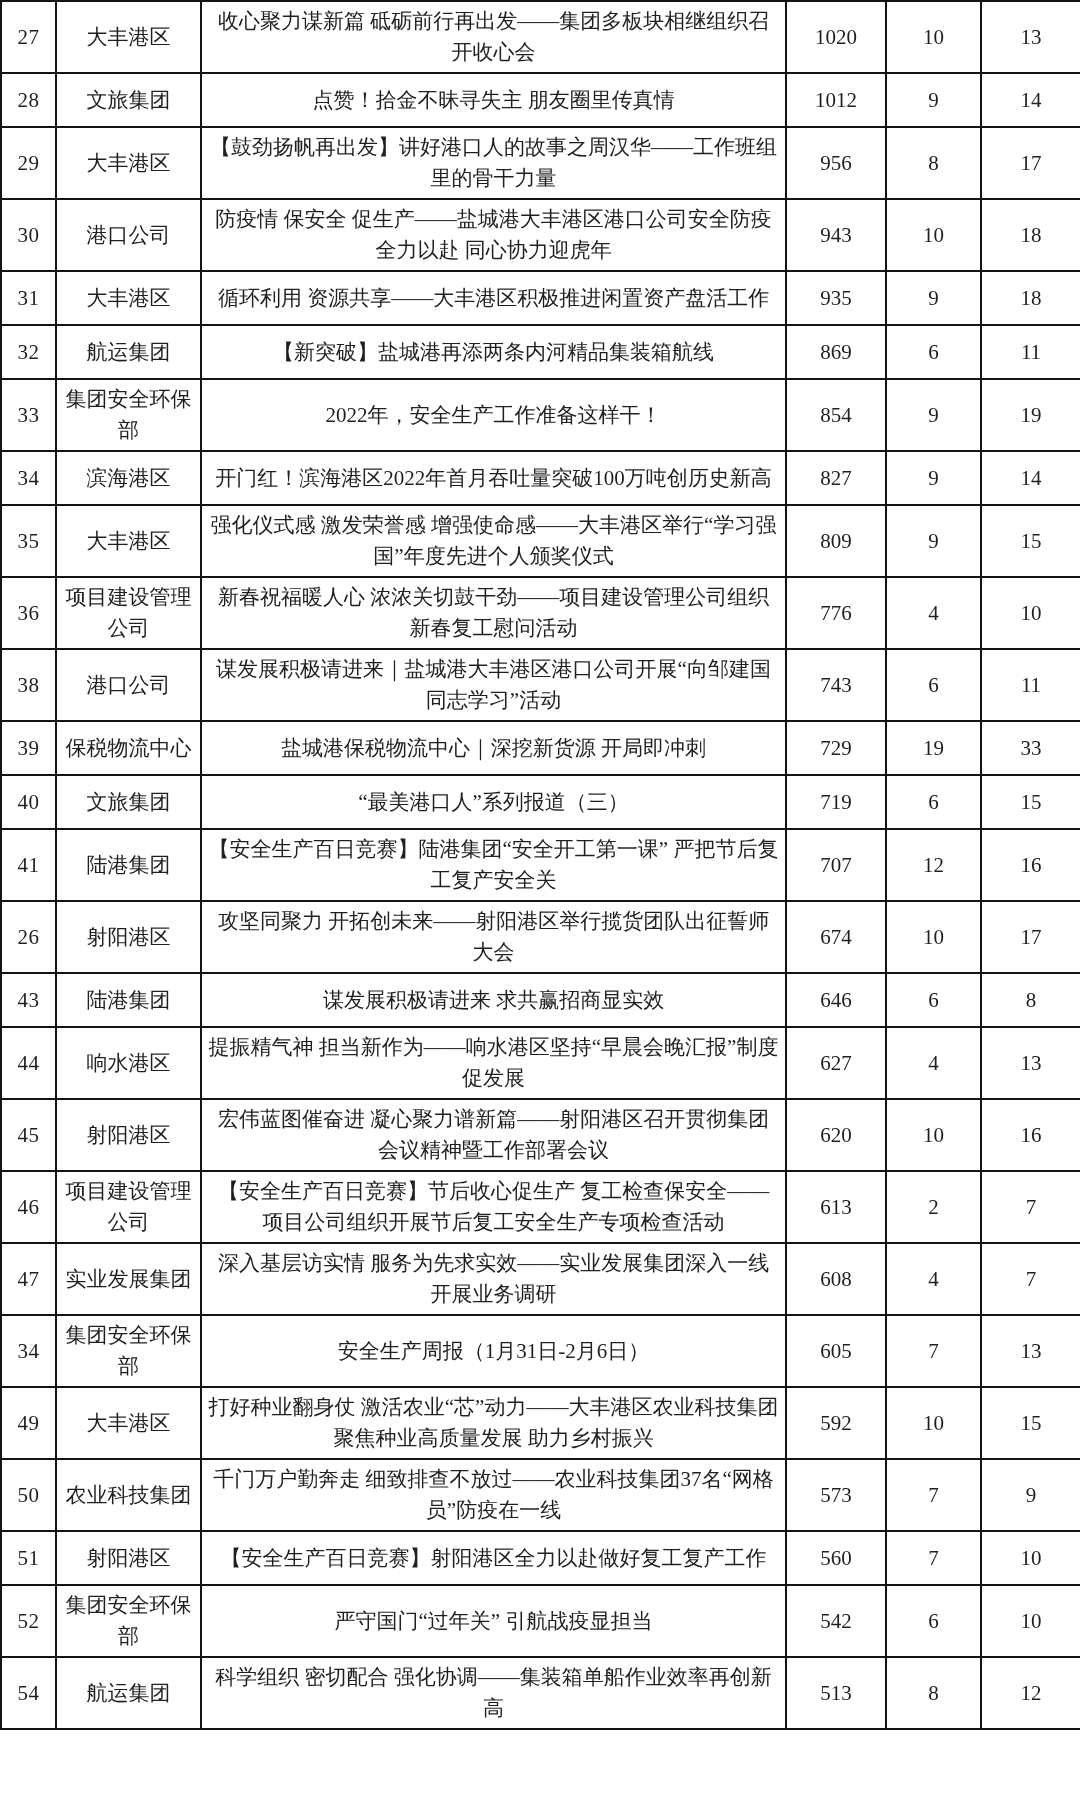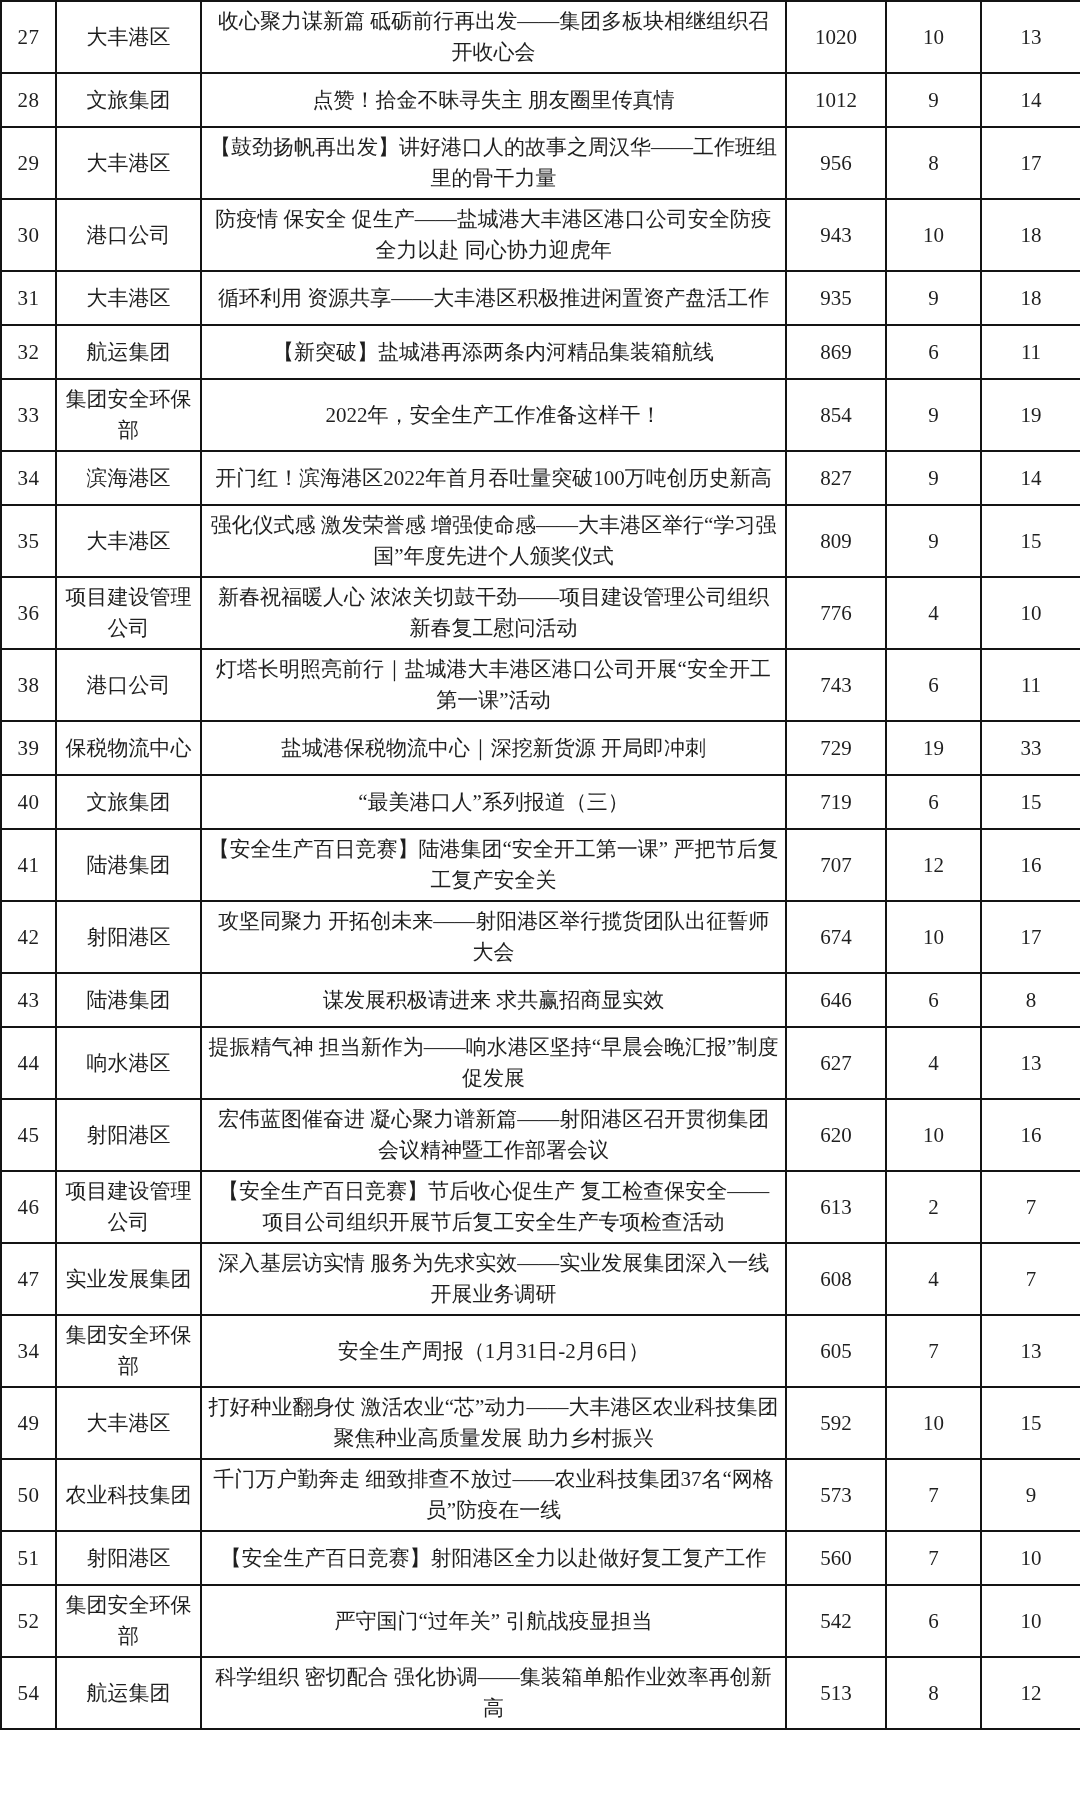--- a/index.html
+++ b/index.html
@@ -122,21 +122,21 @@
     <td class="rank">36</td>
     <td class="org">项目建设管理公司</td>
     <td class="title">新春祝福暖人心  浓浓关切鼓干劲——项目建设管理公司组织新春复工慰问活动</td>
     <td class="num">776</td>
     <td class="num">4</td>
     <td class="num">10</td>
   </tr>
       <tr>
     <td class="rank">38</td>
     <td class="org">港口公司</td>
-    <td class="title">灯塔长明照亮前行｜盐城港大丰港区港口公司开展“安全开工第一课”活动</td>
+    <td class="title">谋发展积极请进来｜盐城港大丰港区港口公司开展“向邹建国同志学习”活动</td>
     <td class="num">743</td>
     <td class="num">6</td>
     <td class="num">11</td>
   </tr>
       <tr>
     <td class="rank">39</td>
     <td class="org">保税物流中心</td>
     <td class="title">盐城港保税物流中心｜深挖新货源  开局即冲刺</td>
     <td class="num">729</td>
     <td class="num">19</td>
@@ -152,21 +152,21 @@
   </tr>
       <tr>
     <td class="rank">41</td>
     <td class="org">陆港集团</td>
     <td class="title">【安全生产百日竞赛】陆港集团“安全开工第一课”  严把节后复工复产安全关</td>
     <td class="num">707</td>
     <td class="num">12</td>
     <td class="num">16</td>
   </tr>
       <tr>
-    <td class="rank">42</td>
+    <td class="rank">26</td>
     <td class="org">射阳港区</td>
     <td class="title">攻坚同聚力  开拓创未来——射阳港区举行揽货团队出征誓师大会</td>
     <td class="num">674</td>
     <td class="num">10</td>
     <td class="num">17</td>
   </tr>
       <tr>
     <td class="rank">43</td>
     <td class="org">陆港集团</td>
     <td class="title">谋发展积极请进来  求共赢招商显实效</td>

